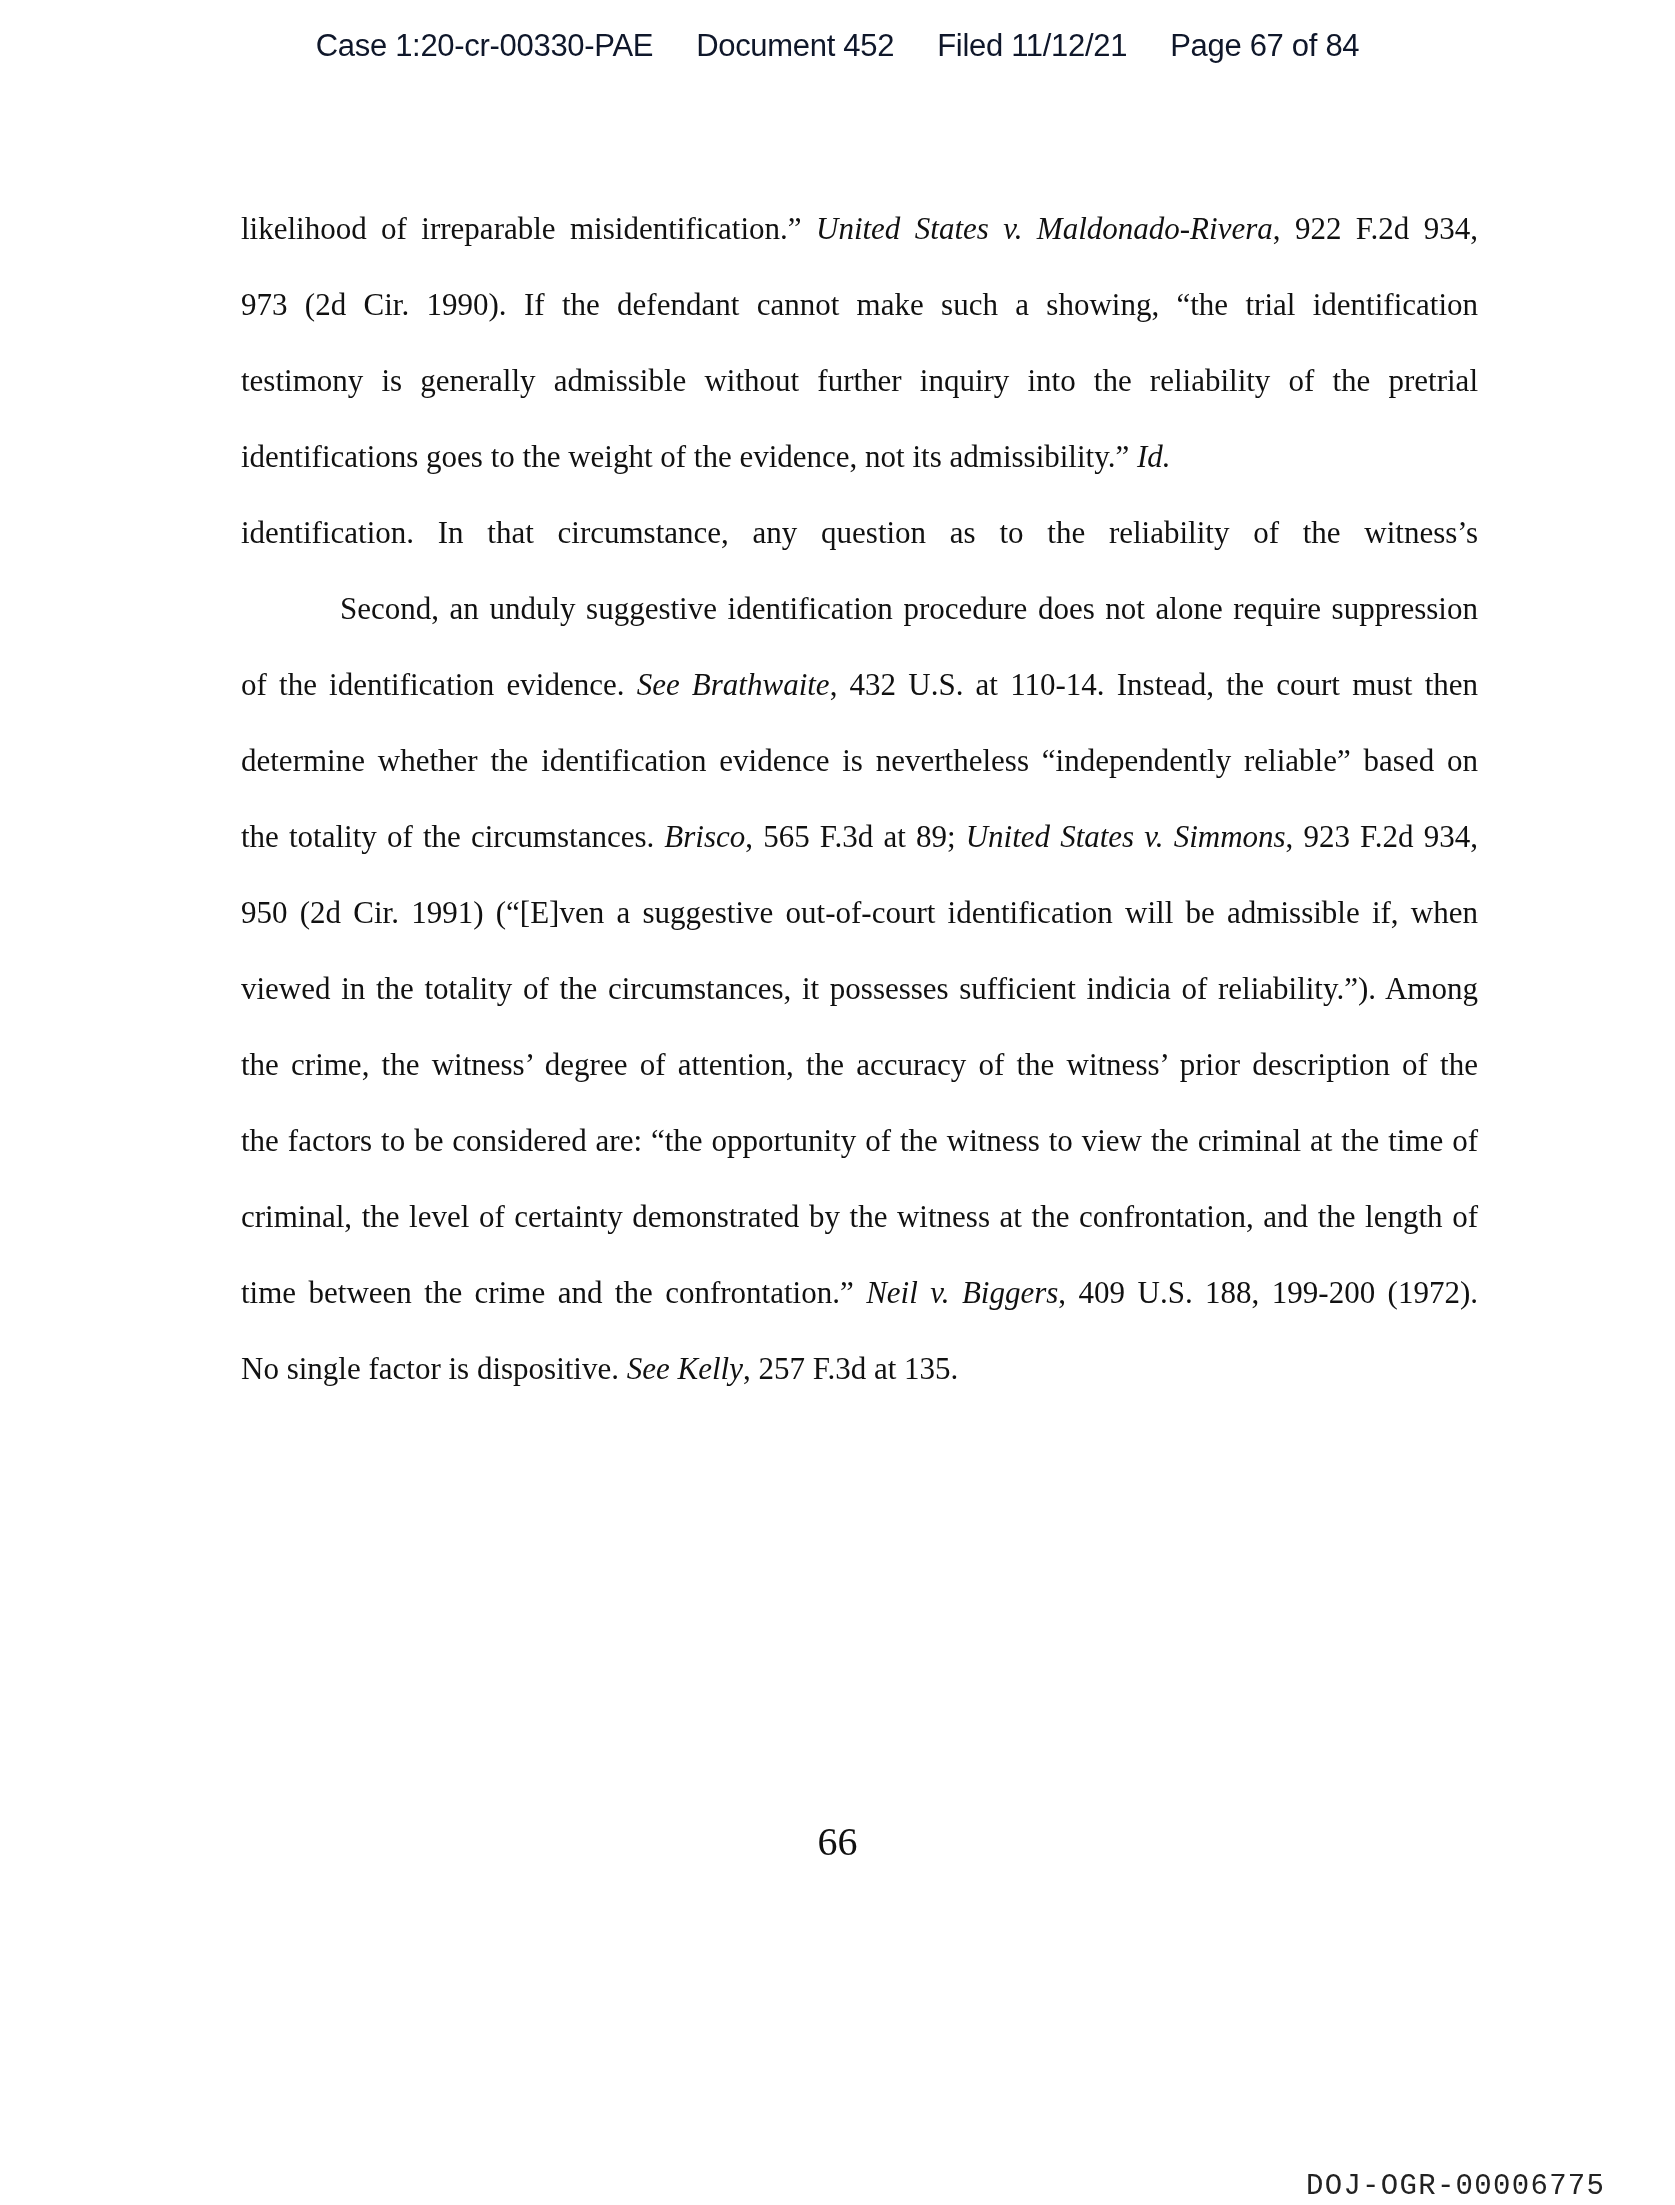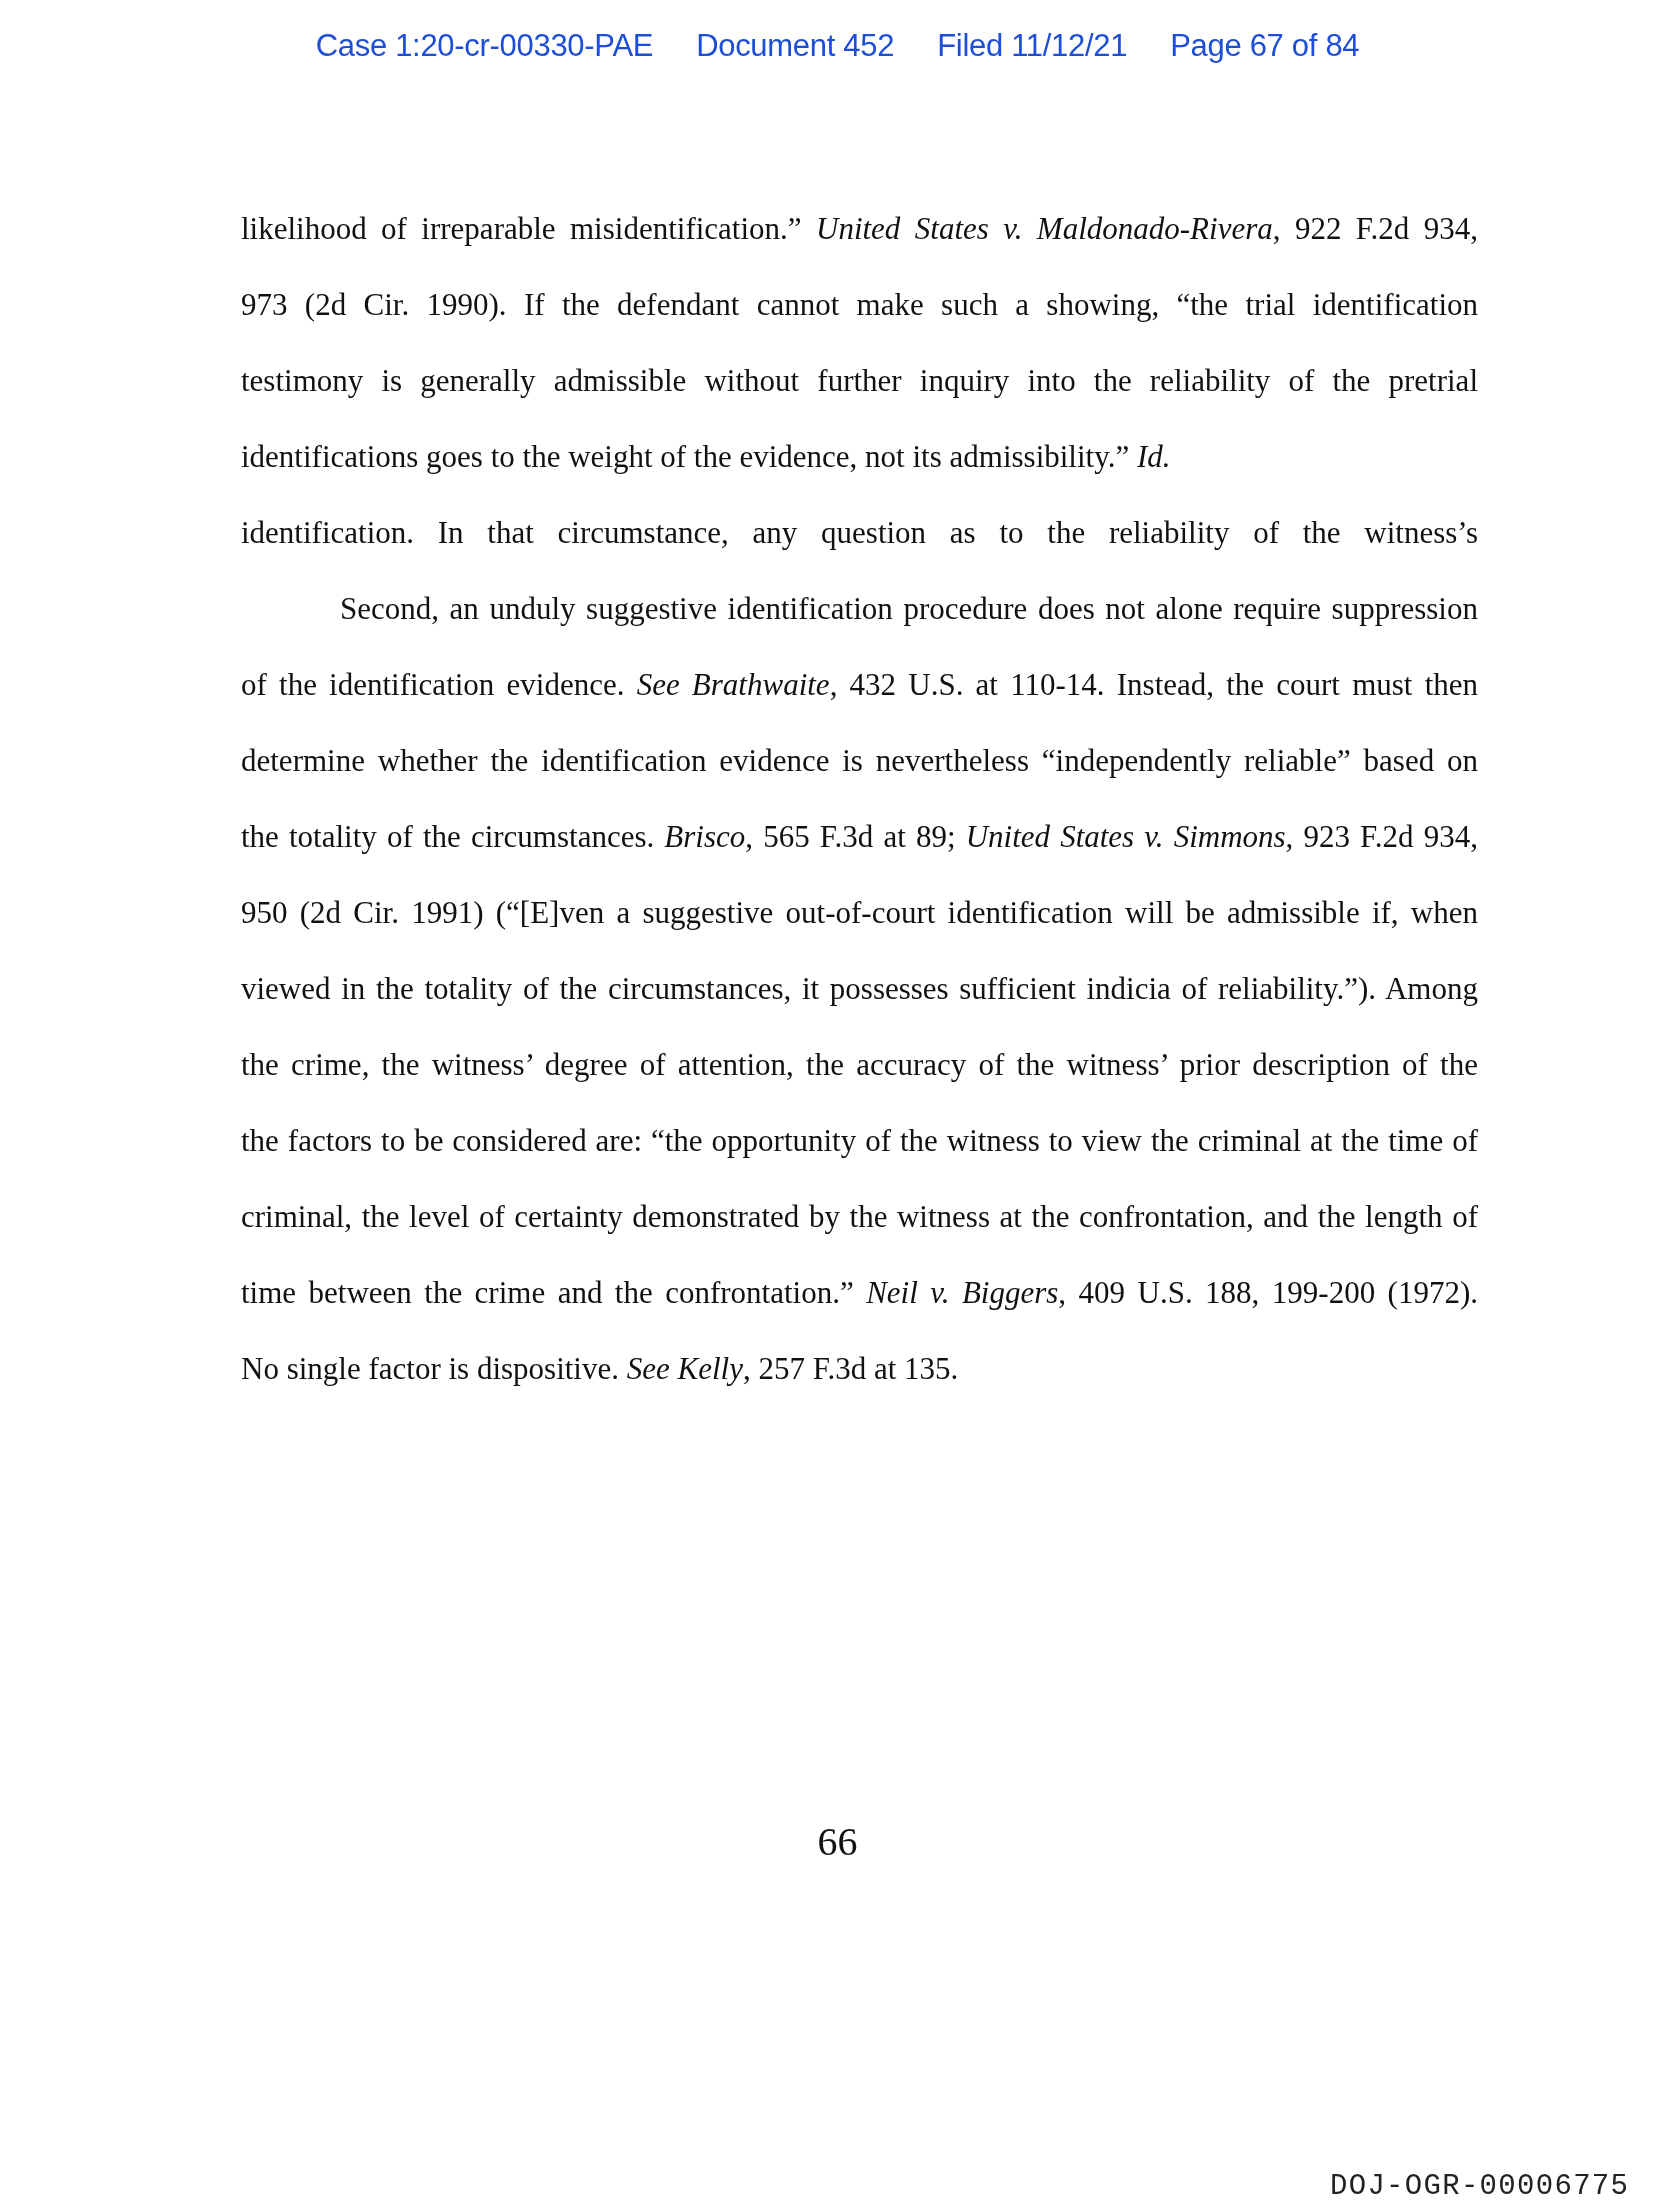--- a/index.html
+++ b/index.html
@@ -16,21 +16,21 @@
       color: #111111;
     }
     .header {
       position: absolute;
       top: 28px;
       left: 0;
       width: 1675px;
       text-align: center;
       font-family: "Liberation Sans", "DejaVu Sans", sans-serif;
       font-size: 31px;
-      color: #1d4ed8;
+      color: #0f172a;
       white-space: pre;
       letter-spacing: -0.3px;
     }
     .header span { display: inline-block; }
     .header .gap { width: 43px; }
     .body-text {
       position: absolute;
       left: 197px;
       top: 191px;
       width: 1281px;
@@ -60,21 +60,20 @@
       color: #111111;
     }
     .bates {
       position: absolute;
       top: 2170px;
       left: 1306px;
       font-family: "Liberation Mono", "DejaVu Sans Mono", monospace;
       font-size: 29px;
       color: #222222;
       letter-spacing: 1.3px;
-      margin-left: 24px;
     }
   </style>
 </head>
 <body>
 
 <div class="header"><span>Case 1:20-cr-00330-PAE</span><span class="gap"></span><span>Document 452</span><span class="gap"></span><span>Filed 11/12/21</span><span class="gap"></span><span>Page 67 of 84</span></div>
 
 <div class="body-text">
   <div class="para">
     <span class="line"><span>likelihood of irreparable misidentification.”  </span><i>United States v. Maldonado-Rivera</i><span>, 922 F.2d 934,</span></span>

